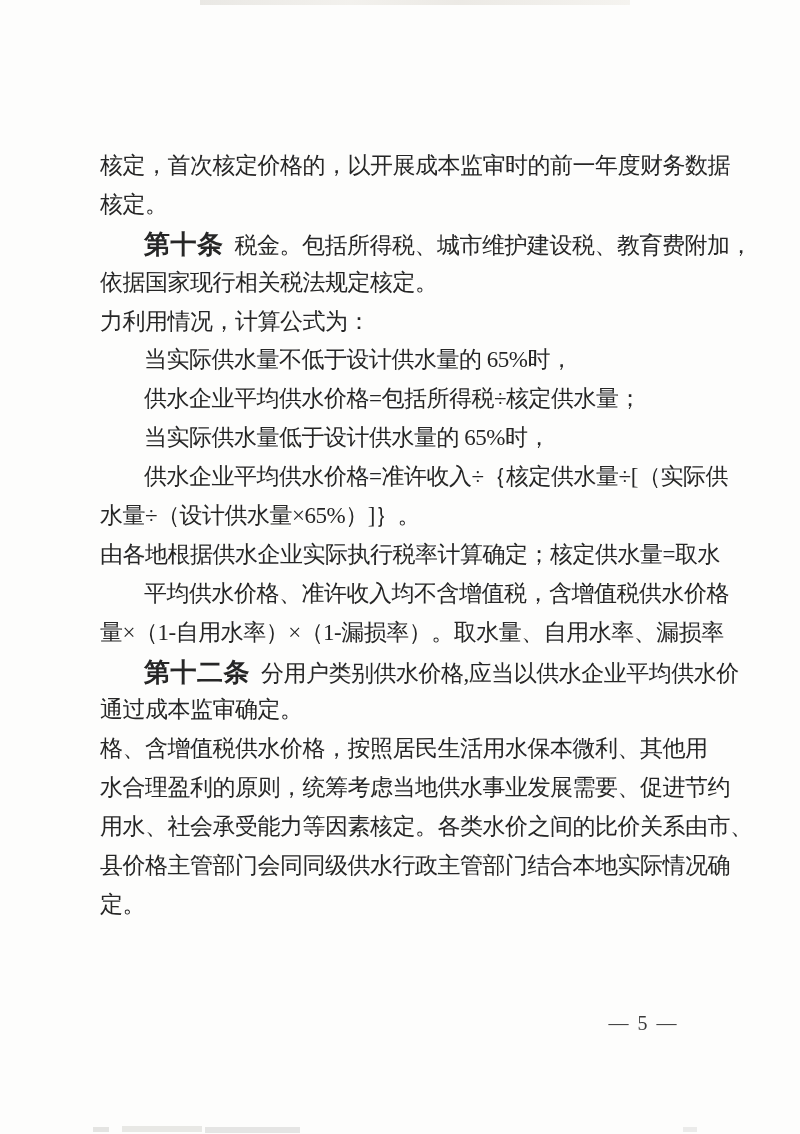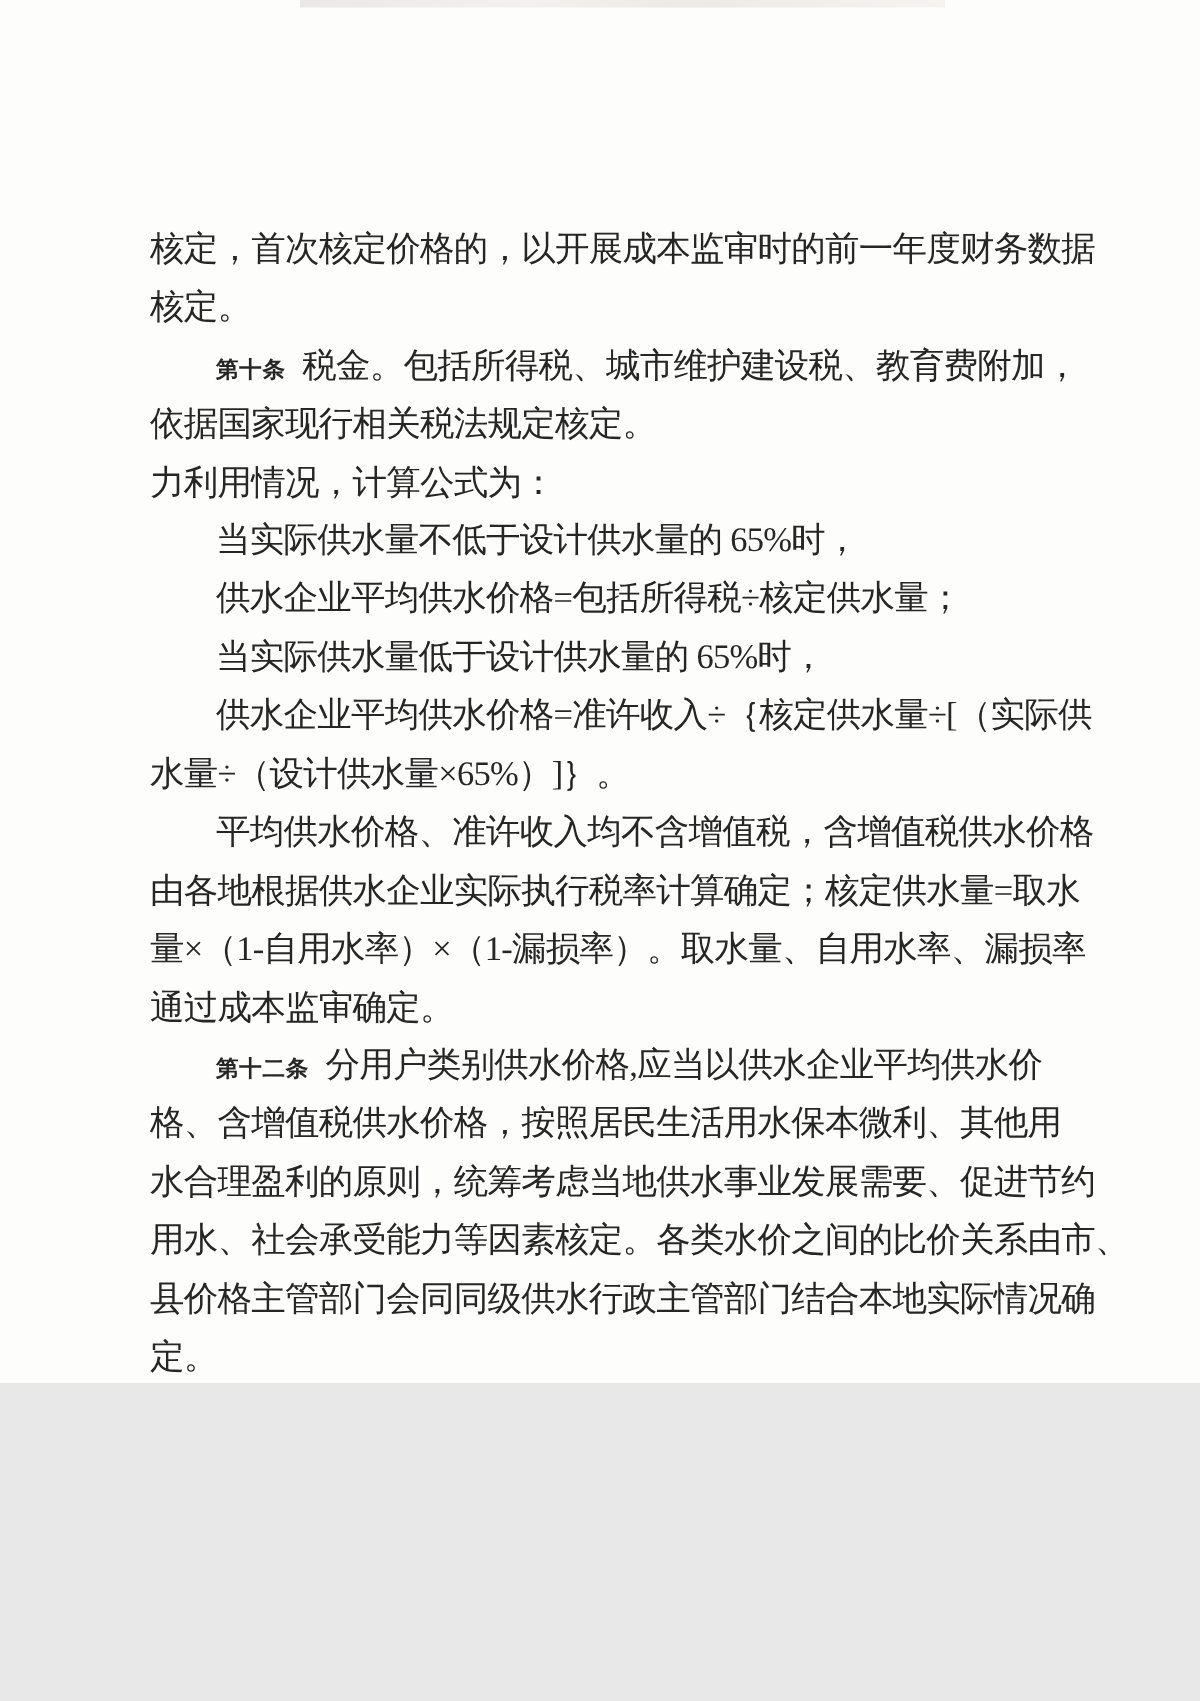--- a/index.html
+++ b/index.html
@@ -3,21 +3,21 @@
 <meta charset="utf-8">
 <style>
   html, body {
     margin: 0;
     padding: 0;
     background: #e8e8e8;
   }
   .page {
     position: relative;
     width: 800px;
-    height: 922px;
+    height: 1134px;
     margin: 0 auto;
     background: #fdfdfc;
     overflow: hidden;
     font-family: "Liberation Serif", "DejaVu Serif", serif;
     color: #262626;
   }
   
   .artifact {
     position: absolute;
     pointer-events: none;
@@ -44,21 +44,21 @@
     white-space: nowrap;
     font-size: 23px;
     letter-spacing: -0.5px;
   }
   .line.indent {
     padding-left: 44px;
   }
   .term {
     font-weight: bold;
     font-family: "Liberation Sans", "DejaVu Sans", sans-serif;
-    font-size: 15px;
+    font-size: 26px;
     margin-right: 11px;
     letter-spacing: 0.5px;
   }
   .page-number {
     position: absolute;
     left: 586px;
     top: 1005px;
     width: 115px;
     height: 36px;
     line-height: 36px;
@@ -80,25 +80,25 @@
       <div class="line"><span class="plain">核定，首次核定价格的，以开展成本监审时的前一年度财务数据</span></div>
       <div class="line"><span class="plain">核定。</span></div>
       <div class="line indent"><span class="term">第十条</span><span class="plain">税金。包括所得税、城市维护建设税、教育费附加，</span></div>
       <div class="line"><span class="plain">依据国家现行相关税法规定核定。</span></div>
       <div class="line"><span class="plain">力利用情况，计算公式为：</span></div>
       <div class="line indent"><span class="plain">当实际供水量不低于设计供水量的 65%时，</span></div>
       <div class="line indent"><span class="plain">供水企业平均供水价格=包括所得税÷核定供水量；</span></div>
       <div class="line indent"><span class="plain">当实际供水量低于设计供水量的 65%时，</span></div>
       <div class="line indent"><span class="plain">供水企业平均供水价格=准许收入÷｛核定供水量÷[（实际供</span></div>
       <div class="line"><span class="plain">水量÷（设计供水量×65%）]｝。</span></div>
+      <div class="line"><span class="plain">由各地根据供水企业实际执行税率计算确定；核定供水量=取水</span></div>
       <div class="line indent"><span class="plain">平均供水价格、准许收入均不含增值税，含增值税供水价格</span></div>
-      <div class="line"><span class="plain">由各地根据供水企业实际执行税率计算确定；核定供水量=取水</span></div>
       <div class="line"><span class="plain">量×（1-自用水率）×（1-漏损率）。取水量、自用水率、漏损率</span></div>
+      <div class="line indent"><span class="term">第十二条</span><span class="plain">分用户类别供水价格,应当以供水企业平均供水价</span></div>
       <div class="line"><span class="plain">通过成本监审确定。</span></div>
-      <div class="line indent"><span class="term">第十二条</span><span class="plain">分用户类别供水价格,应当以供水企业平均供水价</span></div>
       <div class="line"><span class="plain">格、含增值税供水价格，按照居民生活用水保本微利、其他用</span></div>
       <div class="line"><span class="plain">水合理盈利的原则，统筹考虑当地供水事业发展需要、促进节约</span></div>
       <div class="line"><span class="plain">用水、社会承受能力等因素核定。各类水价之间的比价关系由市、</span></div>
       <div class="line"><span class="plain">县价格主管部门会同同级供水行政主管部门结合本地实际情况确</span></div>
       <div class="line"><span class="plain">定。</span></div>
     </div>
 
   <div class="page-number">— 5 —</div>
 
   <div class="artifact bottom-strip-1"></div>

